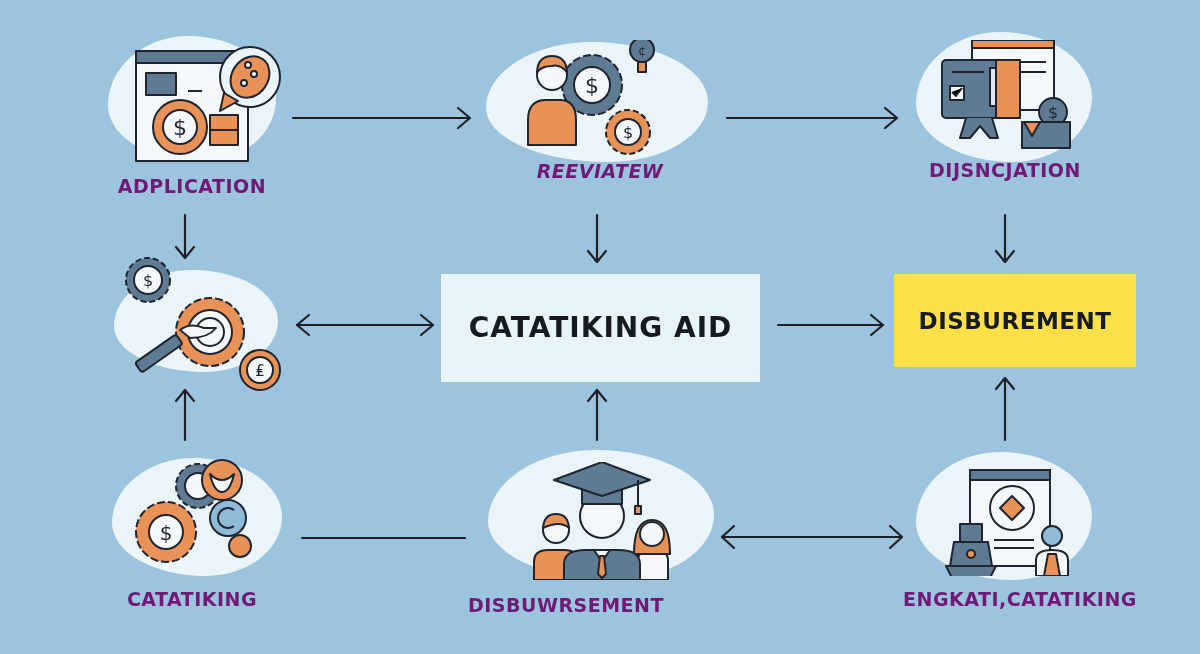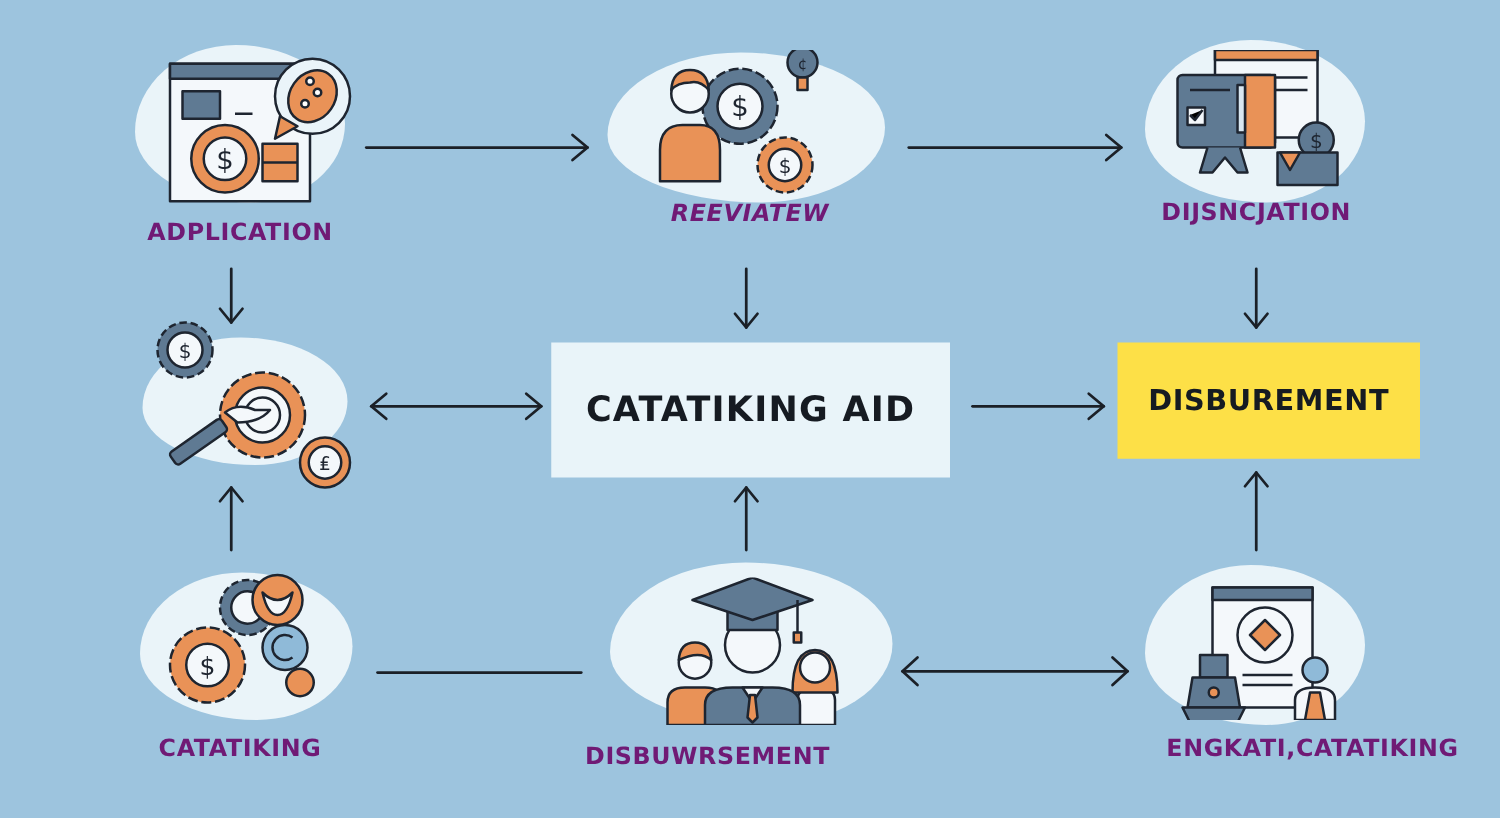--- a/index.html
+++ b/index.html
@@ -280,14 +280,14 @@
       <line x1="50" y1="82" x2="90" y2="82"></line>
       <rect x="16" y="58" width="22" height="18" fill="#5f7a93"></rect>
       <path d="M10,76 L44,76 L48,100 L6,100 Z" fill="#5f7a93"></path>
       <circle cx="27" cy="88" r="4" fill="#e99257"></circle>
       <path d="M2,100 L52,100 L46,112 L8,112 Z" fill="#5f7a93"></path>
       <circle cx="108" cy="70" r="10" fill="#8fbad8"></circle>
       <path d="M92,110 L92,94 Q92,84 108,84 Q124,84 124,94 L124,110 Z" fill="#f4f8fb"></path>
       <polygon points="104,88 112,88 116,110 100,110" fill="#e99257"></polygon>
     </g>
   </svg>
-  <div class="label" style="left:895px;top:588px;width:250px;margin-left:30px;">ENGKATI,CATATIKING</div>
+  <div class="label" style="left:895px;top:588px;width:250px;">ENGKATI,CATATIKING</div>
 </div>
 
 </body></html>

